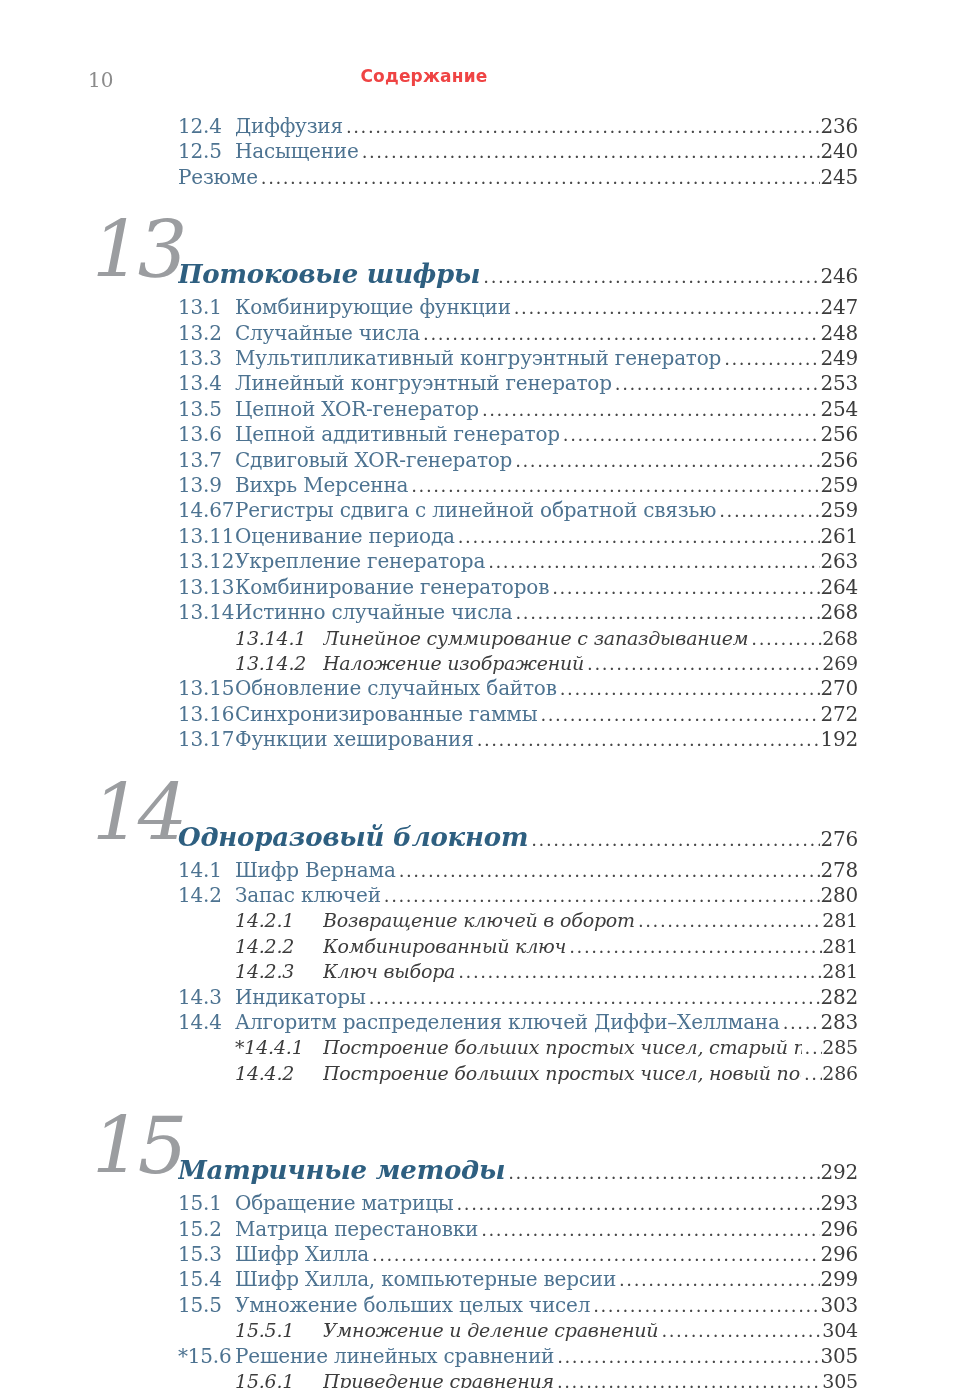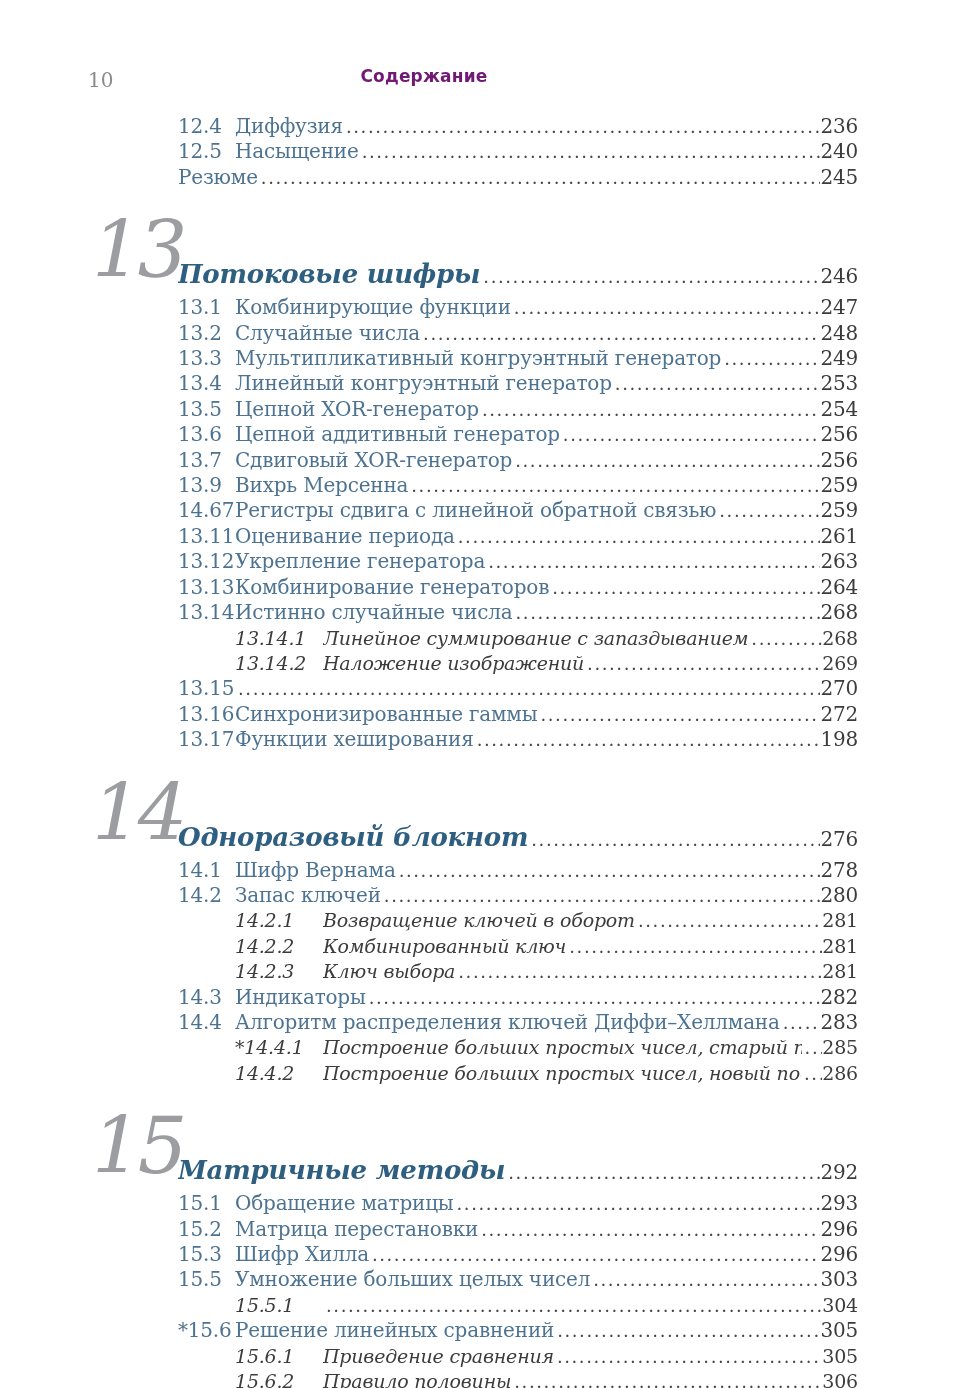--- a/index.html
+++ b/index.html
@@ -15,21 +15,21 @@
     background: #ffffff;
   }
   .running-header { position: absolute; top: 66px; left: 0; width: 100%; height: 28px; }
   .pagenum-left {
     position: absolute; left: 88px; top: 2px;
     font-size: 20px; color: #8b8b8b;
   }
   .header-title {
     display: block; text-align: center;
     font-family: "DejaVu Sans", sans-serif; font-weight: bold;
-    font-size: 17px; color: #701a75; letter-spacing: 0.2px;
+    font-size: 17px; color: #ef4444; letter-spacing: 0.2px;
   }
   .toc { position: absolute; top: 114px; left: 178px; width: 680px; }
   .row {
     display: flex; align-items: baseline;
     line-height: 25.4px; font-size: 20px;
     color: #4d7391; letter-spacing: -0.2px;
   }
   .row .num { flex: 0 0 57px; white-space: nowrap; }
   .row .title { white-space: nowrap; flex: 0 1 auto; overflow: hidden; }
   .dots {
@@ -174,34 +174,35 @@
           <span class="pg">268</span>
         </div>
         <div class="row sub">
           <span class="num">13.14.2</span>
           <span class="title">Наложение изображений</span>
           <span class="dots"></span>
           <span class="pg">269</span>
         </div>
         <div class="row section">
           <span class="num">13.15</span>
+          <span class="title">Обновление случайных байтов</span>
           <span class="dots"></span>
           <span class="pg">270</span>
         </div>
         <div class="row section">
           <span class="num">13.16</span>
           <span class="title">Синхронизированные гаммы</span>
           <span class="dots"></span>
           <span class="pg">272</span>
         </div>
         <div class="row section">
           <span class="num">13.17</span>
           <span class="title">Функции хеширования</span>
           <span class="dots"></span>
-          <span class="pg">198</span>
+          <span class="pg">192</span>
         </div>
       </section>
       <section class="chapter">
         <div class="big-num">14</div>
         <div class="row chapter-title-row">
           <span class="title">Одноразовый блокнот</span>
           <span class="dots"></span>
           <span class="pg">276</span>
         </div>
         <div class="row section">
@@ -278,27 +279,34 @@
           <span class="dots"></span>
           <span class="pg">296</span>
         </div>
         <div class="row section">
           <span class="num">15.3</span>
           <span class="title">Шифр Хилла</span>
           <span class="dots"></span>
           <span class="pg">296</span>
         </div>
         <div class="row section">
+          <span class="num">15.4</span>
+          <span class="title">Шифр Хилла, компьютерные версии</span>
+          <span class="dots"></span>
+          <span class="pg">299</span>
+        </div>
+        <div class="row section">
           <span class="num">15.5</span>
           <span class="title">Умножение больших целых чисел</span>
           <span class="dots"></span>
           <span class="pg">303</span>
         </div>
         <div class="row sub">
           <span class="num">15.5.1</span>
+          <span class="title">Умножение и деление сравнений</span>
           <span class="dots"></span>
           <span class="pg">304</span>
         </div>
         <div class="row section">
           <span class="num">*15.6</span>
           <span class="title">Решение линейных сравнений</span>
           <span class="dots"></span>
           <span class="pg">305</span>
         </div>
         <div class="row sub">

